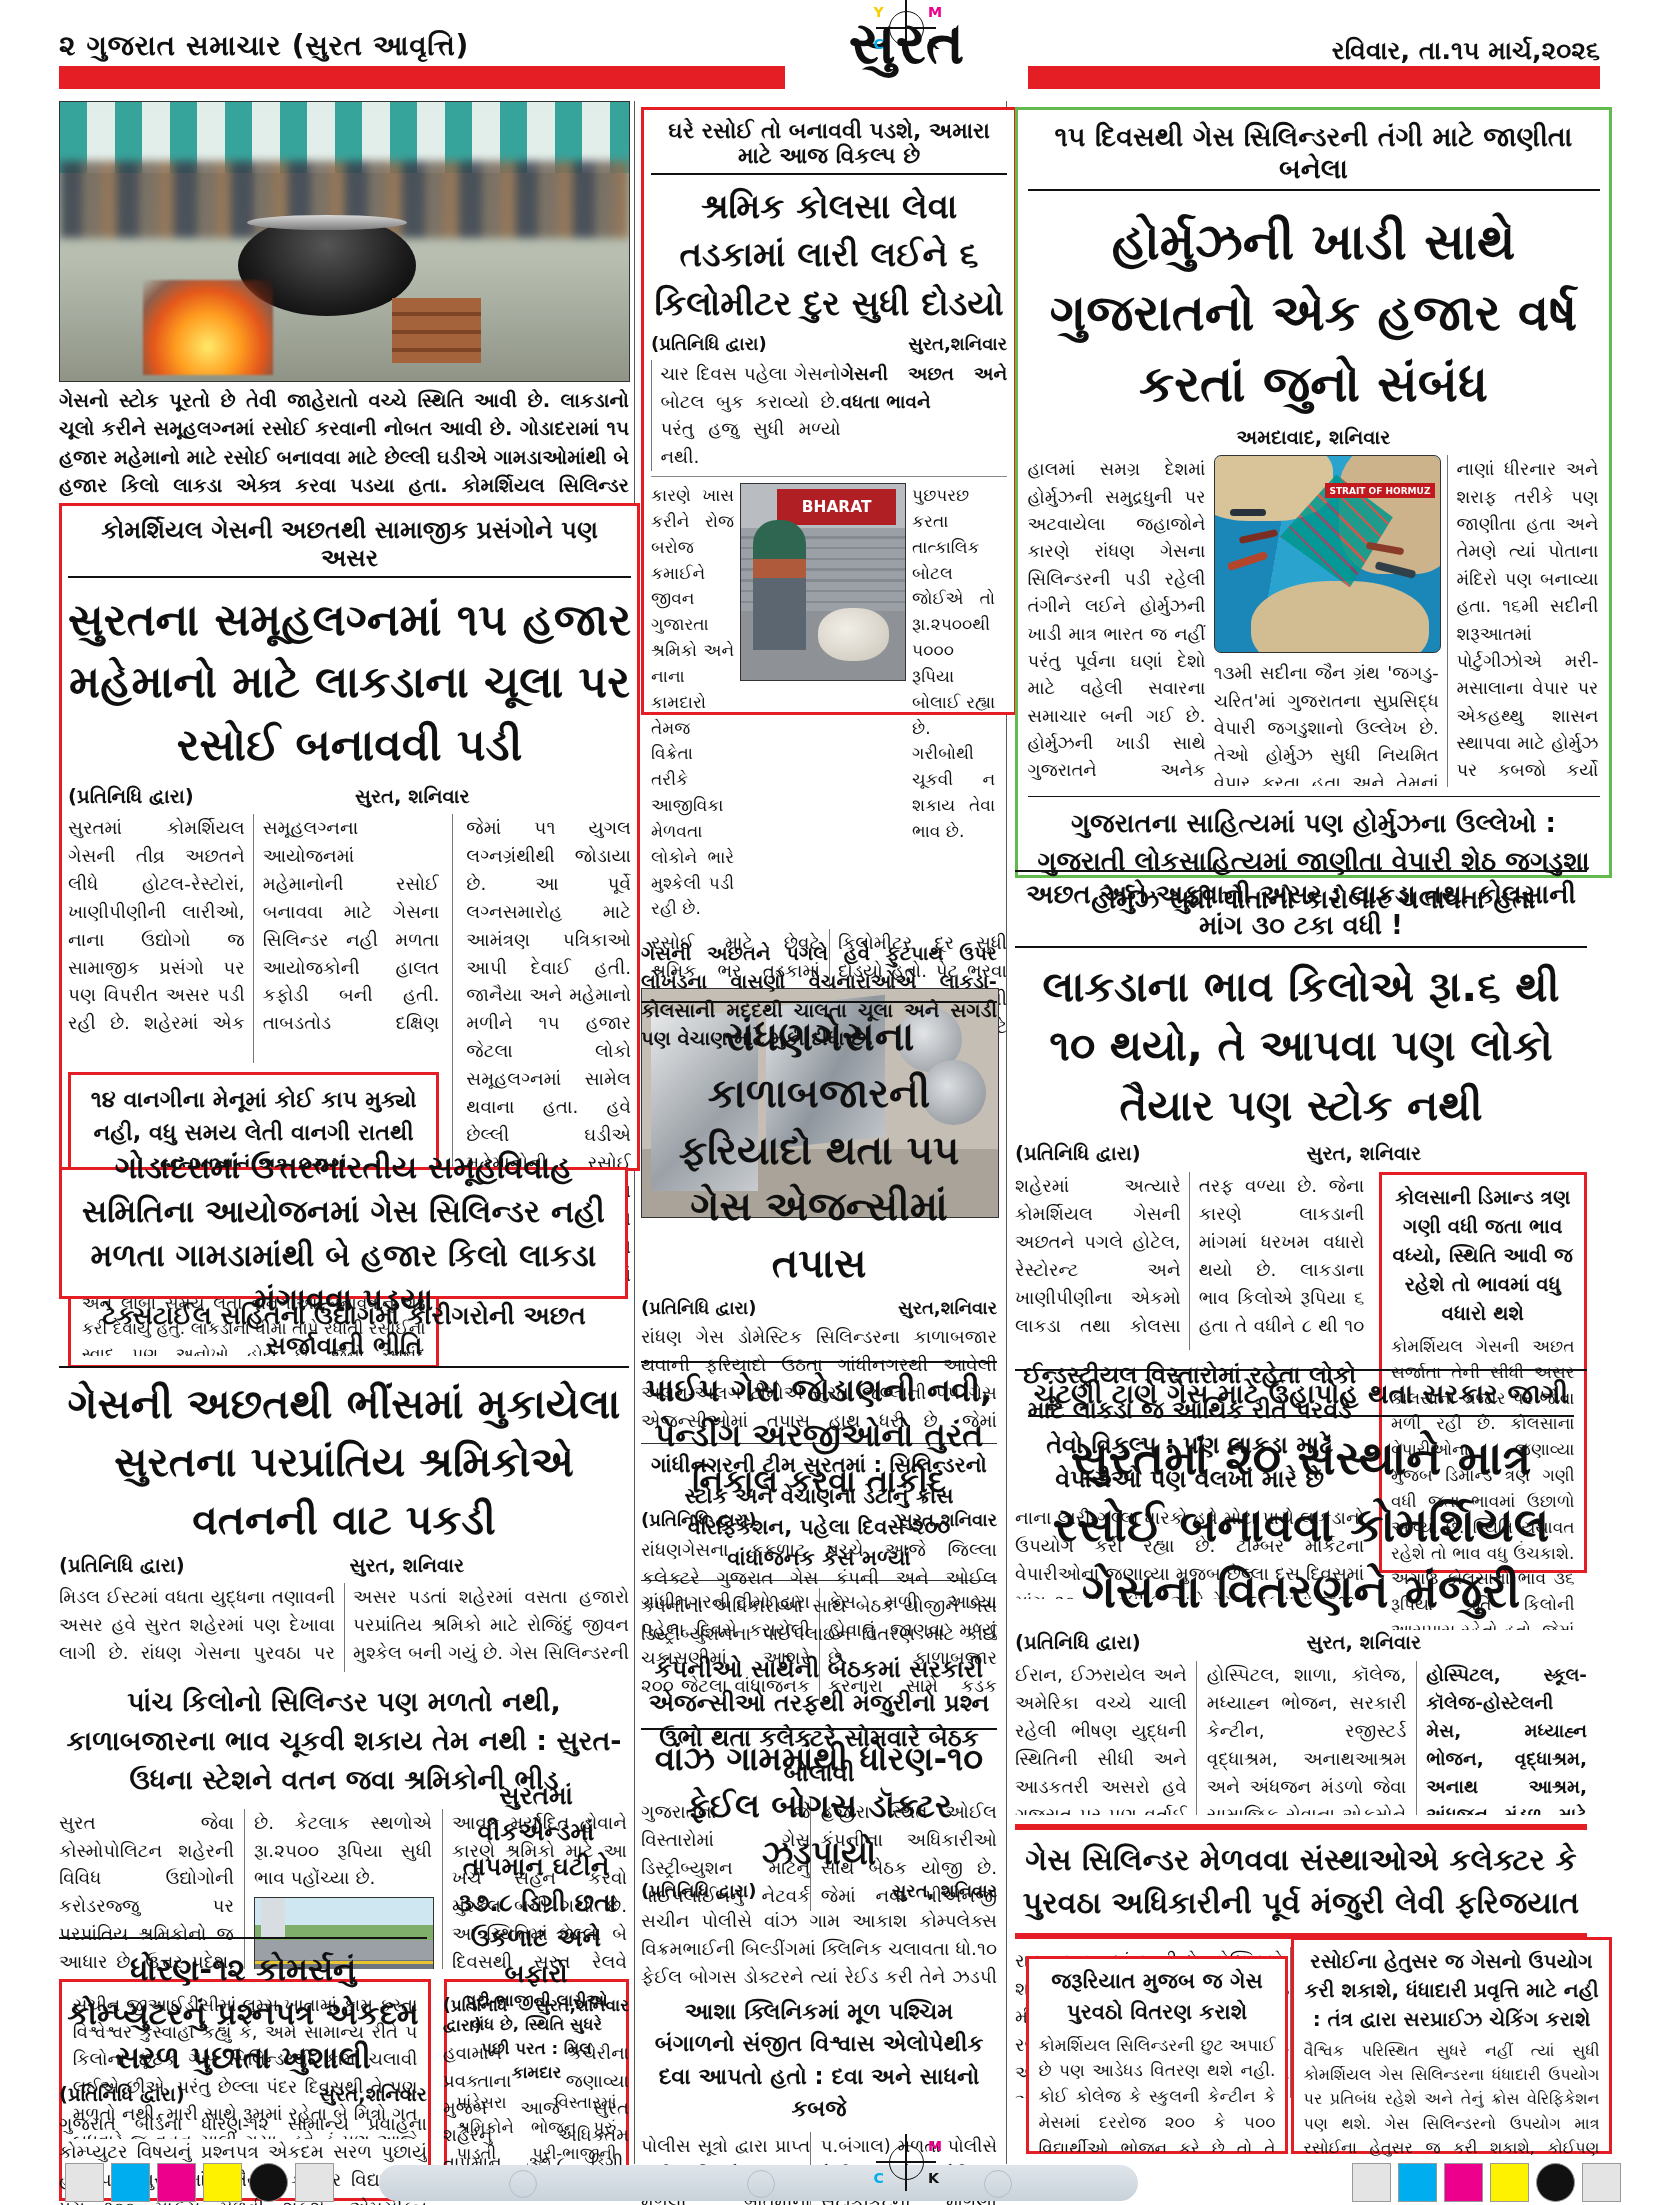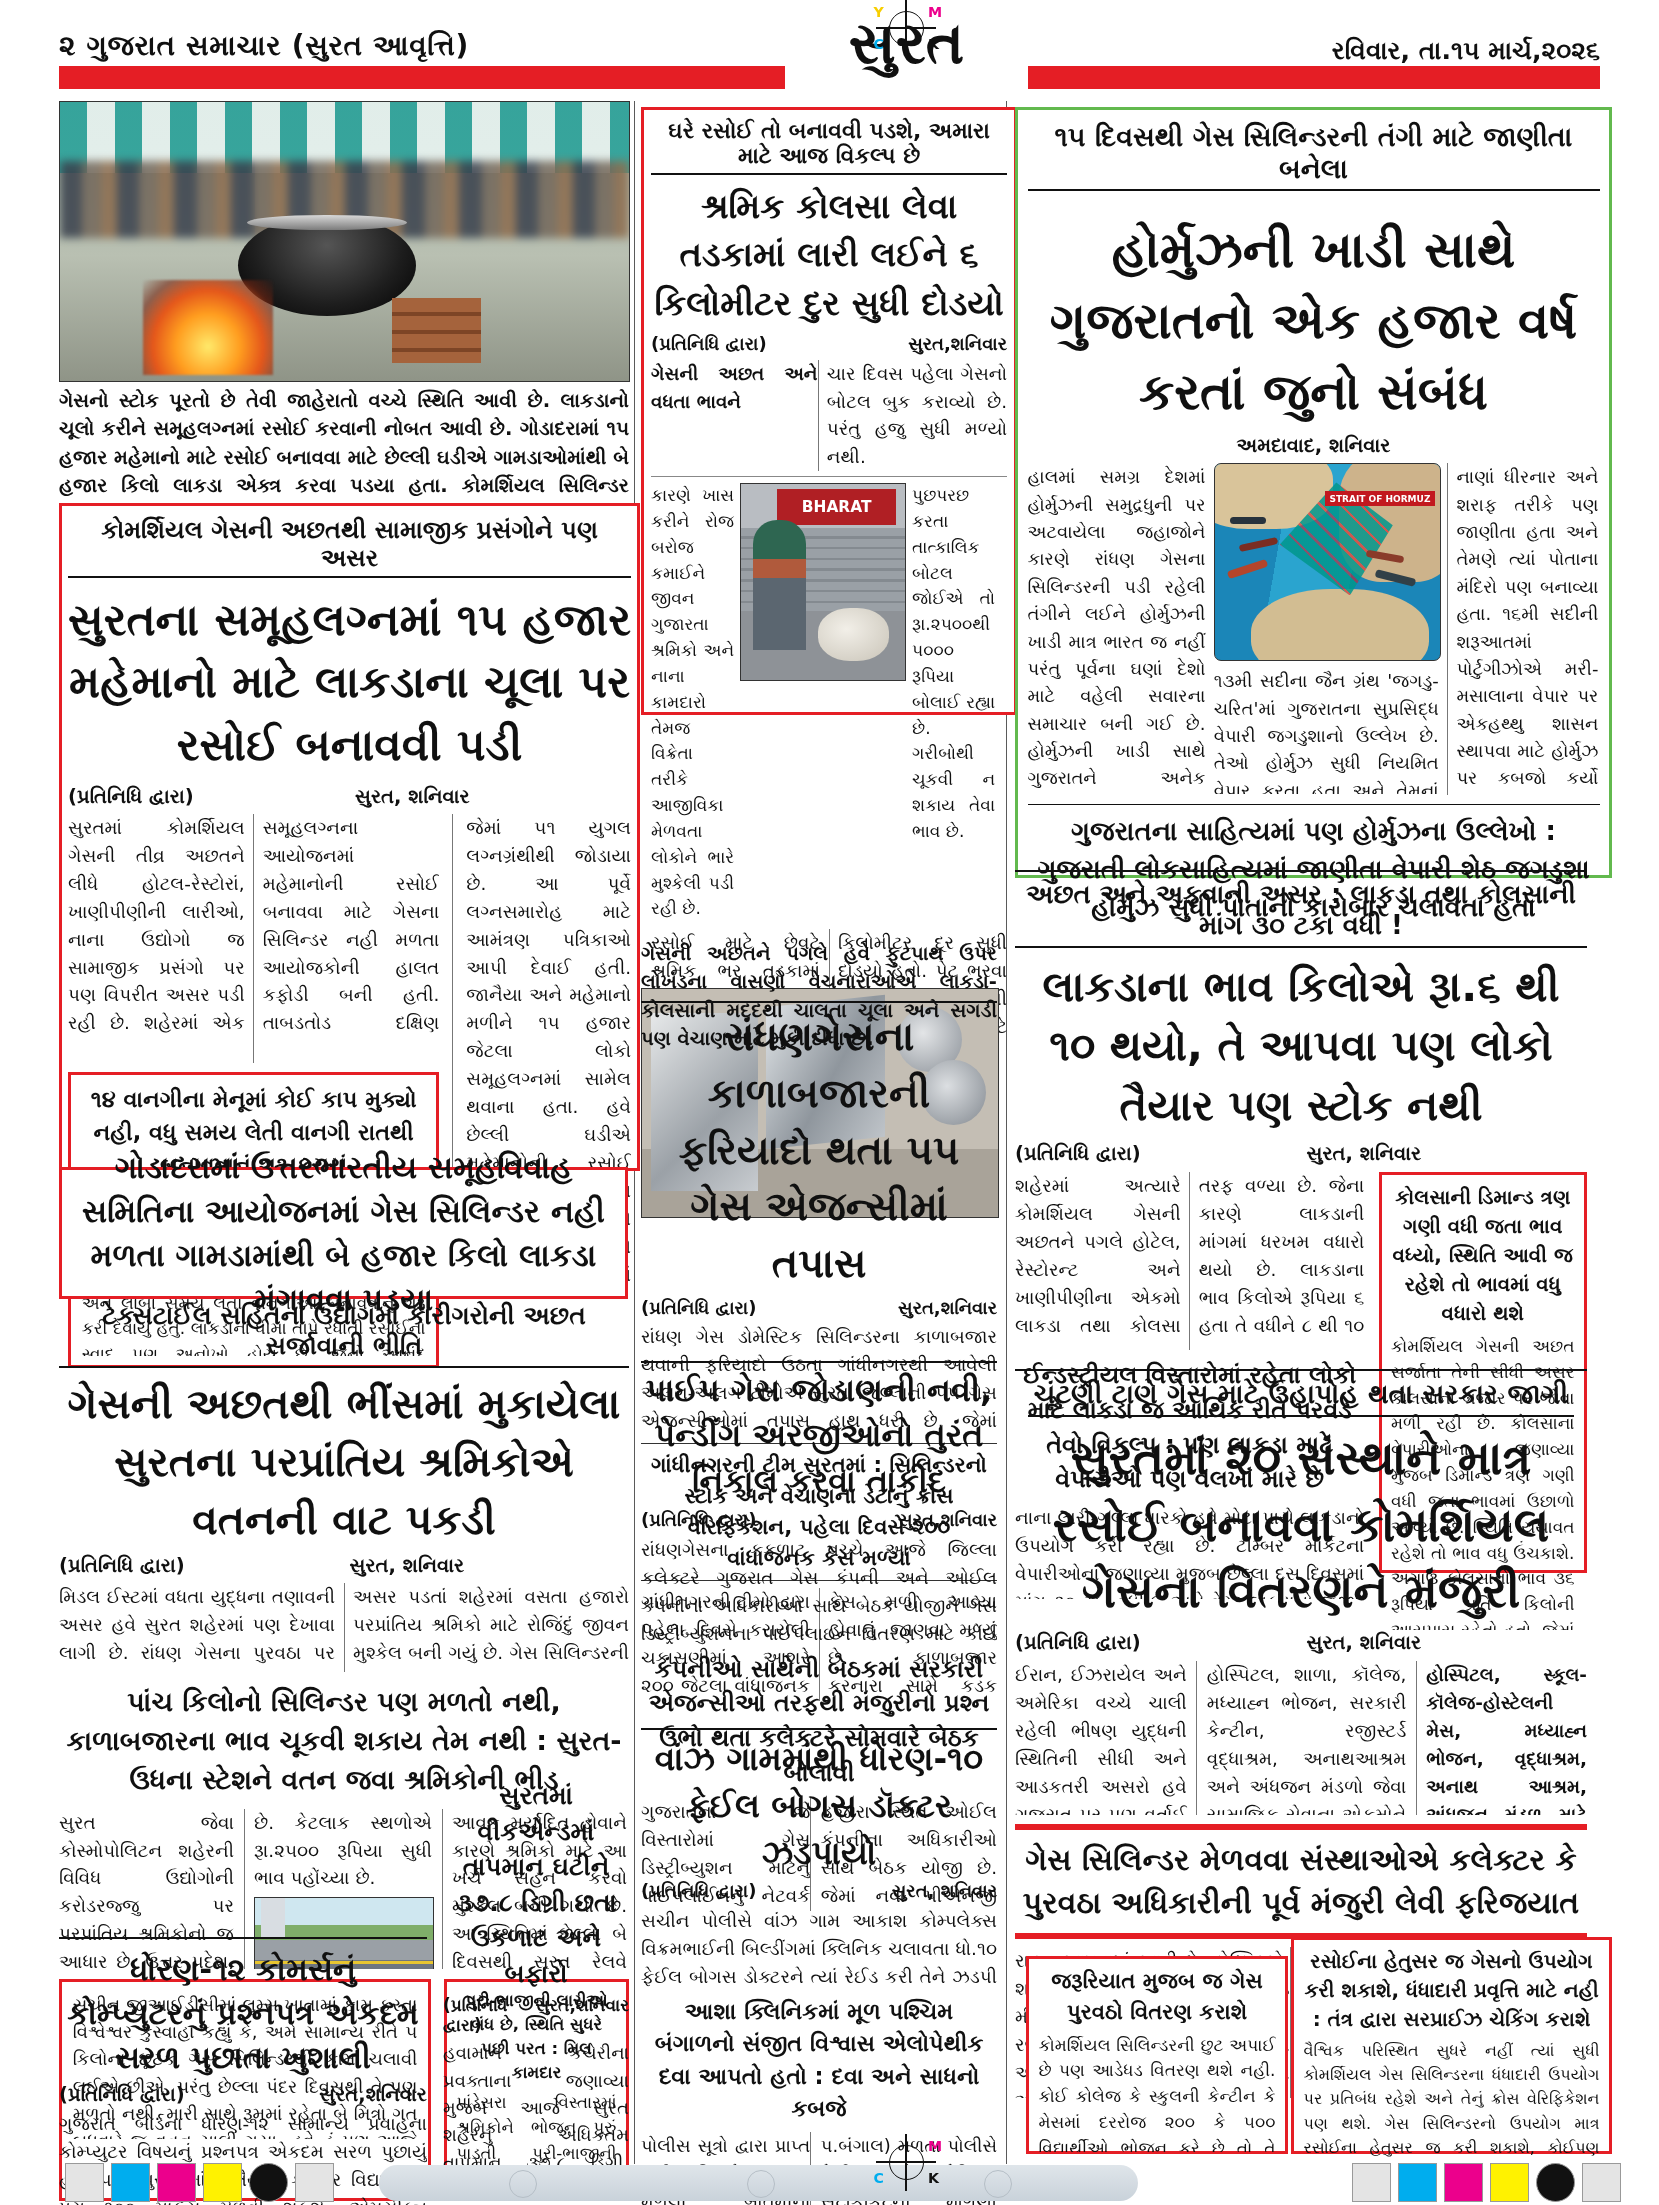--- a/index.html
+++ b/index.html
@@ -149,22 +149,22 @@
   </div>
 
   <div class="abs redbox" style="left:641px;top:107px;width:356px;height:593px;padding:4.7px 7.1px;">
     <div class="kicker" style="font-size:22px;margin-top:3.6px;"><span>ઘરે રસોઈ તો બનાવવી પડશે, અમારા માટે આજ વિકલ્પ છે</span></div>
     <div class="headline" style="font-size:34px;margin-top:7.1px;">શ્રમિક કોલસા લેવા તડકામાં લારી લઈને ૬ કિલોમીટર દુર સુધી દોડયો</div>
     <div class="byrow" style="margin-top:6px;font-size:18px;">
       <span>(પ્રતિનિધિ દ્વારા)</span>
       <span>સુરત,શનિવાર</span>
     </div>
     <div style="display:flex;margin-top:4.7px;border-bottom:0.6px solid #888;padding-bottom:4.7px;">
+      <div class="body" style="width:52%;padding-left:8.3px;border-left:0.6px solid #777;">ચાર દિવસ પહેલા ગેસનો બોટલ બુક કરાવ્યો છે. પરંતુ હજુ સુધી મળ્યો નથી.</div>
       <div class="body" style="width:48%;font-weight:700;">ગેસની અછત અને વધતા ભાવને</div>
-      <div class="body" style="width:52%;padding-left:8.3px;border-left:0.6px solid #777;">ચાર દિવસ પહેલા ગેસનો બોટલ બુક કરાવ્યો છે. પરંતુ હજુ સુધી મળ્યો નથી.</div>
     </div>
     <div style="display:flex;margin-top:6px;">
       <div class="body" style="width:83px;font-size:17px;">કારણે ખાસ કરીને રોજ બરોજ કમાઈને જીવન ગુજારતા શ્રમિકો અને નાના કામદારો તેમજ વિક્રેતા તરીકે આજીવિકા મેળવતા લોકોને ભારે મુશ્કેલી પડી રહી છે.</div>
       <div class="photo" style="width:164px;height:196px;margin:0 6px;background:linear-gradient(#b9bdc2 0 55%,#8e9297 55% 100%);">
         <div class="abs" style="left:36px;top:4.7px;width:119px;height:36px;background:#b01f24;color:#fff;font-weight:700;font-size:15.4px;display:flex;align-items:center;justify-content:center;">BHARAT</div>
         <div class="abs" style="left:0;top:44px;width:100%;height:83px;background:repeating-linear-gradient(#9aa0a6 0 8.3px,#848a90 8.3px 10.7px);"></div>
         <div class="abs" style="left:12px;top:36px;width:53px;height:130px;background:linear-gradient(#2e6651 0 30%,#b05a3c 30% 45%,#5b6670 45% 100%);border-radius:24px 24px 0 0;"></div>
         <div class="abs" style="left:77px;top:124px;width:71px;height:53px;background:radial-gradient(ellipse at 40% 40%,#f2efe8,#c9c4b8);border-radius:45%;"></div>
       </div>
       <div class="body" style="width:83px;font-size:17px;">પુછપરછ કરતા તાત્કાલિક બોટલ જોઈએ તો રૂા.૨૫૦૦થી ૫૦૦૦ રૂપિયા બોલાઈ રહ્યા છે. ગરીબોથી ચૂકવી ન શકાય તેવા ભાવ છે.</div>
@@ -217,21 +217,21 @@
     <div class="body" style="margin-top:4.7px;height:83px;overflow:hidden;">સચીન પોલીસે વાંઝ ગામ આકાશ કોમ્પલેક્સ વિક્રમભાઈની બિલ્ડીંગમાં ક્લિનિક ચલાવતા ધો.૧૦ ફેઈલ બોગસ ડોક્ટરને ત્યાં રેઈડ કરી તેને ઝડપી પાડી ક્લિનિકમાંથી એલોપેથીક દવા અને સાધનો કબજે કરી વધુ કાર્યવાહી હાથ ધરી હતી.</div>
     <div class="subhead" style="font-size:22.5px;margin-top:4.7px;">આશા ક્લિનિકમાં મૂળ પશ્ચિમ બંગાળનો સંજીત વિશ્વાસ એલોપેથીક દવા આપતો હતો : દવા અને સાધનો કબજે</div>
     <div style="display:flex;margin-top:7.1px;height:190px;overflow:hidden;">
       <div class="body" style="width:49%;font-size:18px;">પોલીસ સૂત્રો દ્વારા પ્રાપ્ત થતી વિગતો મુજબ મળેલી બાતમીના આધારે સચીન પોલીસે ગતરોજ મેડીકલ ઓફિસરોને સાથે રાખી વાંઝ ગામ આકાશ કોમ્પલેક્ષ વિક્રમભાઈની બિલ્ડીંગમાં આવેલા આશા કલિનિકમાં રેઈડ કરી હતી. ત્યાં પોલીસને ડોક્ટર તરીકે પ્રેક્ટીસ કરતો ૪૦ વર્ષીય સંજીત નિલકોમલ વિશ્વાસ (રહે.રૂમ નં.૧, વિક્રમભાઈની ચાલીમાં, આકાશ કોમ્પલેક્ષ, વાંઝ ગામ, સચીન, સુરત. મૂળ રહે.બસ્તા માટપડા, જી.નદીયા,</div>
       <div class="body" style="width:51%;font-size:18px;padding-left:9.5px;border-left:0.6px solid #777;">પ.બંગાલ) મળતા પોલીસે તેની પાસે મેડિકલ સર્ટીફીકેટની માંગણી કરી તો તેની પાસે કોઈ મેડિકલ ડિગ્રી નહોતી અને તે ધો.૧૦ ફેઈલ હોવા છતાં ડોક્ટર બનીને એલોપેથીક દવાનો તથા સાધનોનો ઉપયોગ કરી બિમાર દર્દીઓની સારવાર કરતો હોવાનું જાણવા મળ્યું હતું. સચીન પોલીસે તેની ક્લિનીકમાંથી એલોપેથીક દવા અને સાધનો કબજે કરી આ અંગે ગુનો નોંધી તેની ધરપકડ કરી વધુ કાર્યવાહી હાથ ધરી હતી.</div>
     </div>
   </div>
 
   <div class="abs greenbox" style="left:1015px;top:107px;width:572px;height:753px;padding:6px 9.5px;">
     <div class="kicker" style="font-size:27px;margin-top:4.7px;"><span>૧૫ દિવસથી ગેસ સિલિન્ડરની તંગી માટે જાણીતા બનેલા</span></div>
-    <div class="headline" style="font-size:50px;margin-top:24px;">હોર્મુઝની ખાડી સાથે ગુજરાતનો એક હજાર વર્ષ કરતાં જુનો સંબંધ</div>
+    <div class="headline" style="font-size:50px;margin-top:16px;">હોર્મુઝની ખાડી સાથે ગુજરાતનો એક હજાર વર્ષ કરતાં જુનો સંબંધ</div>
     <div style="text-align:center;font-weight:700;font-size:19.6px;margin-top:6px;">અમદાવાદ, શનિવાર</div>
     <div style="display:flex;margin-top:6px;">
       <div class="body" style="width:178px;font-size:18px;height:332px;overflow:hidden;">હાલમાં સમગ્ર દેશમાં હોર્મુઝની સમુદ્રધુની પર અટવાયેલા જહાજોને કારણે રાંધણ ગેસના સિલિન્ડરની પડી રહેલી તંગીને લઈને હોર્મુઝની ખાડી માત્ર ભારત જ નહીં પરંતુ પૂર્વના ઘણાં દેશો માટે વહેલી સવારના સમાચાર બની ગઈ છે. હોર્મુઝની ખાડી સાથે ગુજરાતને અનેક ઐતિહાસિક સંબંધો છે.</div>
       <div style="width:225px;margin:0 8.3px;">
         <div class="photo" style="width:100%;height:196px;background:linear-gradient(100deg,#1b86b8 0 30%,#2aa4cf 30% 60%,#1b86b8 60% 100%);border-radius:7px;">
           <div class="abs" style="left:-24px;top:-18px;width:142px;height:83px;background:#d9c49a;border-radius:40%;"></div>
           <div class="abs" style="right:-18px;top:-12px;width:119px;height:130px;background:#cdb astro;background:#cdb38b;border-radius:35%;"></div>
           <div class="abs" style="left:36px;bottom:-24px;width:178px;height:95px;background:#d2bd92;border-radius:45%;"></div>
           <div class="abs" style="left:65px;top:18px;width:113px;height:113px;background:repeating-linear-gradient(45deg,rgba(0,150,140,.85) 0 6px,rgba(200,30,40,.6) 6px 8.3px,rgba(0,150,140,.85) 8.3px 14.2px);clip-path:polygon(50% 0,100% 38%,62% 100%,0 55%);"></div>
           <div class="abs" style="right:4.7px;top:27px;background:#c2191f;color:#fff;font-size:9px;font-weight:700;padding:2.4px 4.7px;">STRAIT OF HORMUZ</div>

